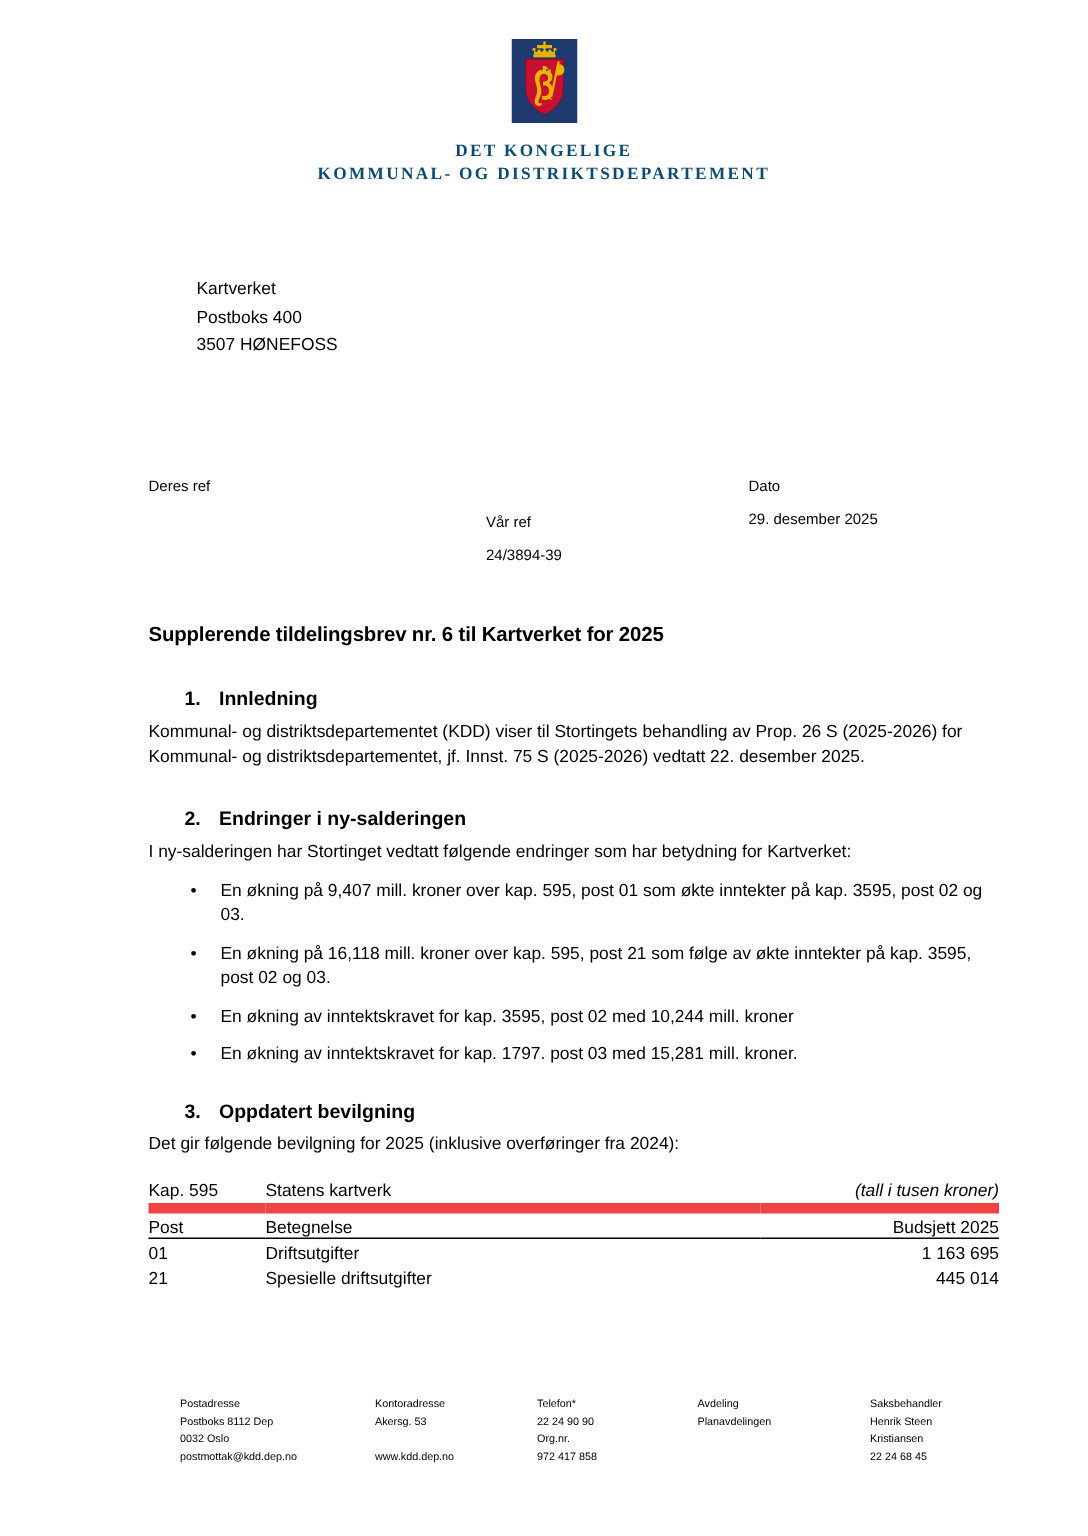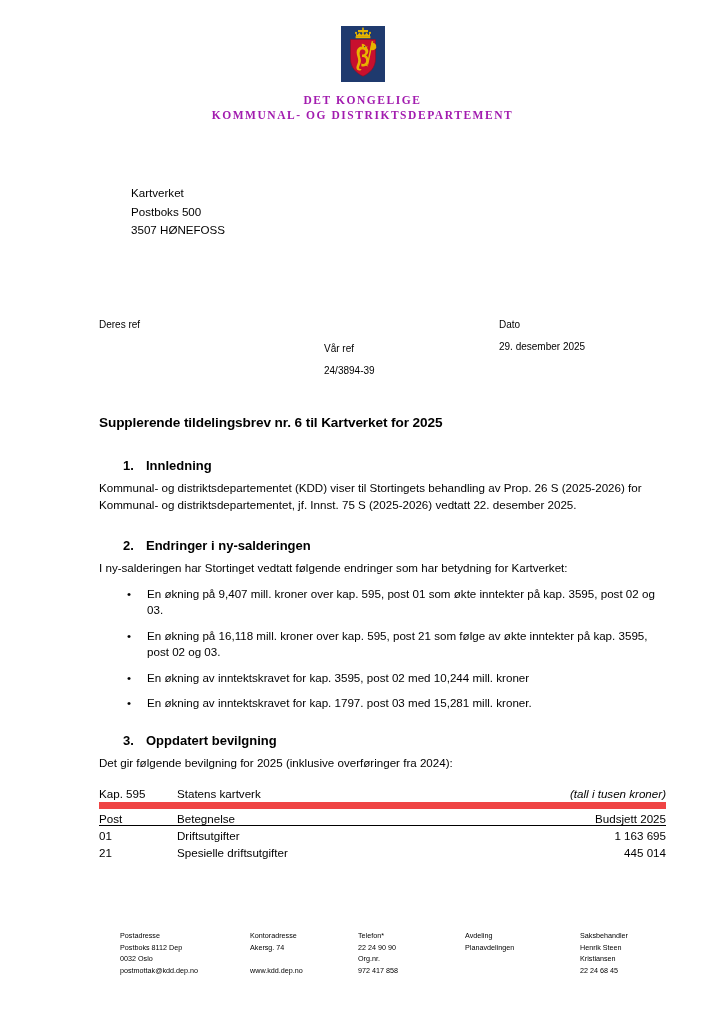--- a/index.html
+++ b/index.html
@@ -37,21 +37,21 @@
   }
   .coat-svg {
     display: block;
     width: 44px;
     height: 56px;
   }
   .dept-lines {
     margin-top: 7px;
     font-family: "Liberation Serif", serif;
     font-weight: bold;
-    color: #a21caf;
+    color: #0c4a6e;
     line-height: 1.30;
   }
   .dept-line1 {
     font-size: 11.5px;
     letter-spacing: 1.55px;
   }
   .dept-line2 {
     font-size: 11.5px;
     letter-spacing: 1.55px;
   }
@@ -230,21 +230,21 @@
       </svg>
     </div>
     <div class="dept-lines">
       <div class="dept-line1">DET KONGELIGE</div>
       <div class="dept-line2">KOMMUNAL- OG DISTRIKTSDEPARTEMENT</div>
     </div>
   </div>
 
   <div class="recipient">
     <div>Kartverket</div>
-    <div>Postboks 500</div>
+    <div>Postboks 400</div>
     <div>3507 HØNEFOSS</div>
   </div>
 
   <div class="refrow">
     <div class="refcols">
       <div class="refcol-a">
         <div class="reflabel">Deres ref</div>
         <div class="refvalue empty"></div>
       </div>
       <div class="refcol-b">
@@ -332,21 +332,21 @@
 
   <div class="footer">
     <div class="fcol c1">
       <div class="fline">Postadresse</div>
       <div class="fline">Postboks 8112 Dep</div>
       <div class="fline">0032 Oslo</div>
       <div class="fline">postmottak@kdd.dep.no</div>
     </div>
     <div class="fcol c2">
       <div class="fline">Kontoradresse</div>
-      <div class="fline">Akersg. 74</div>
+      <div class="fline">Akersg. 53</div>
       <div class="fline spacer">&nbsp;</div>
       <div class="fline">www.kdd.dep.no</div>
     </div>
     <div class="fcol c3">
       <div class="fline">Telefon*</div>
       <div class="fline">22 24 90 90</div>
       <div class="fline">Org.nr.</div>
       <div class="fline">972 417 858</div>
     </div>
     <div class="fcol c4">

